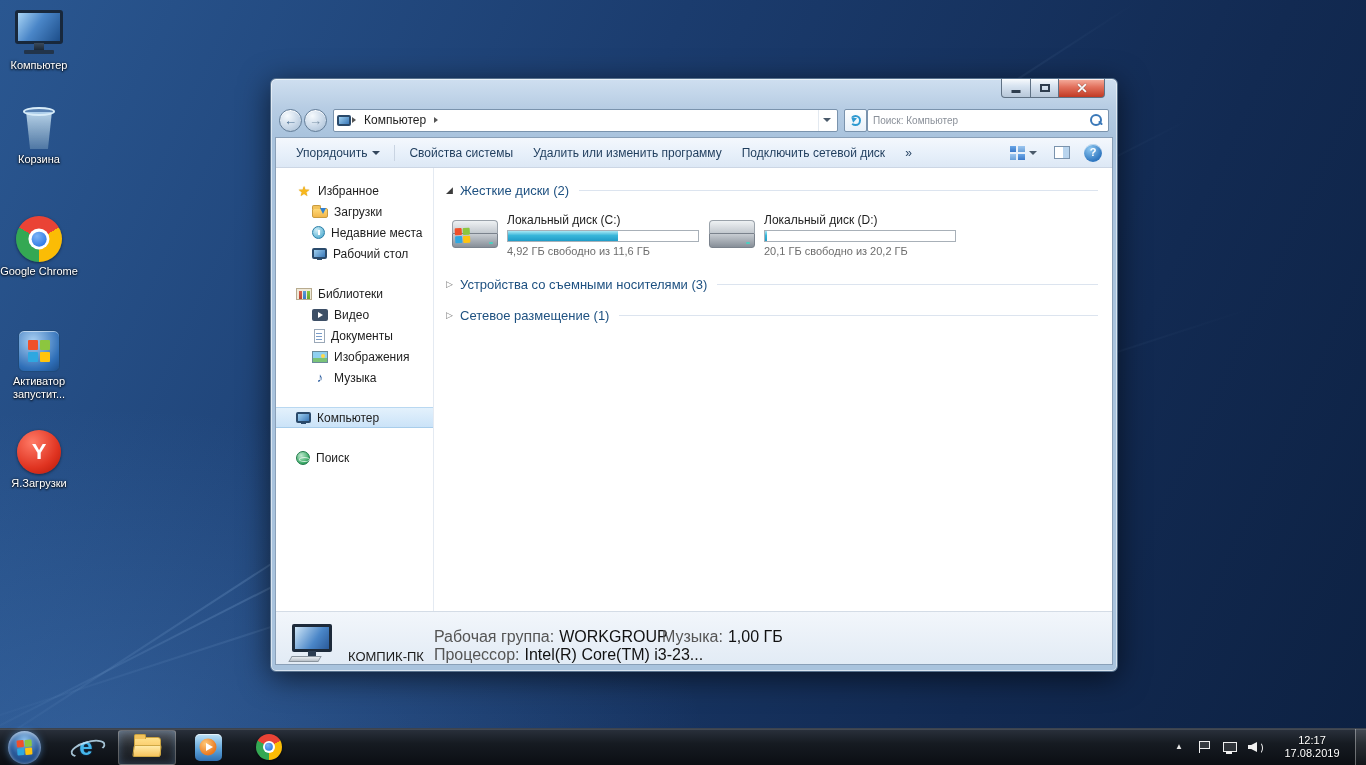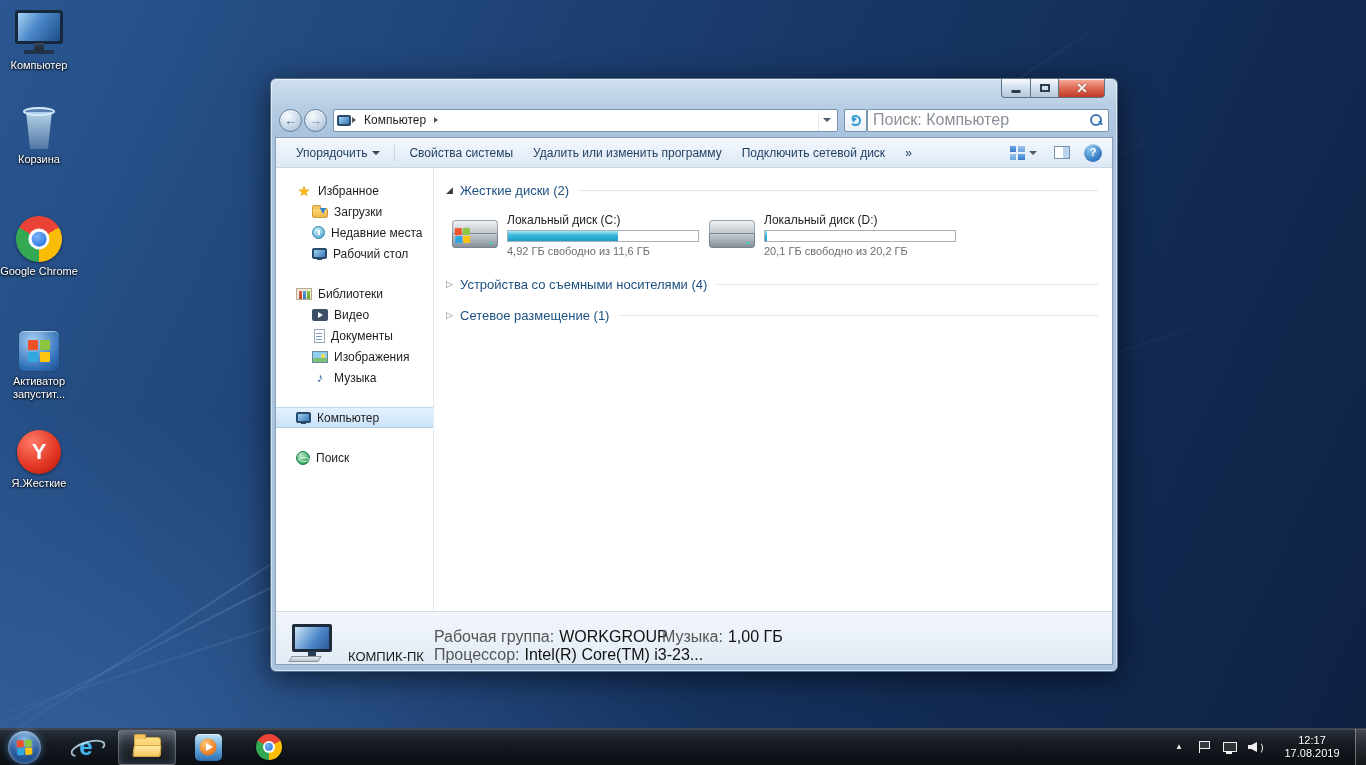--- a/index.html
+++ b/index.html
@@ -96,21 +96,21 @@
   .addr-spacer{flex:1;}
   .caret{width:0;height:0;border-left:4px solid transparent;border-right:4px solid transparent;border-top:4px solid #4a5a6a;}
   .addr-drop{width:16px;display:flex;justify-content:center;align-items:center;height:100%;border-left:1px solid #e3e9f0;}
   .refresh-btn{width:23px;height:23px;border:1px solid #7a93ad;border-radius:2px;flex:none;
     background:linear-gradient(#fdfefe,#e8f1fa);display:flex;align-items:center;justify-content:center;position:relative;}
   .refresh-ring{width:11px;height:11px;border-radius:50%;border:2px solid #2f9ad0;border-left-color:transparent;position:relative;}
   .refresh-ring::after{content:"";position:absolute;left:-4px;top:-2px;width:0;height:0;
     border:3px solid transparent;border-right:5px solid #2f9ad0;transform:rotate(40deg);}
   .search-box{width:242px;height:23px;background:#fff;border:1px solid #7a93ad;border-radius:2px;flex:none;
     display:flex;align-items:center;padding:0 5px;}
-  .search-box input{flex:1;border:none;outline:none;font-family:inherit;font-size:16px;color:#222;background:transparent;}
+  .search-box input{flex:1;border:none;outline:none;font-family:inherit;font-size:10px;color:#222;background:transparent;}
   .search-box input::placeholder{color:#8a9099;}
   .mag{width:13px;height:13px;position:relative;flex:none;}
   .mag::before{content:"";position:absolute;left:0;top:0;width:8px;height:8px;border:2px solid #3a78b8;border-radius:50%;}
   .mag::after{content:"";position:absolute;left:8px;top:8px;width:5px;height:2px;background:#3a78b8;transform:rotate(45deg);border-radius:1px;}
 
   .win-body{flex:1;background:#fff;border:1px solid #8aa0b8;display:flex;flex-direction:column;overflow:hidden;}
   .toolbar{height:30px;flex:none;display:flex;align-items:center;padding:0 10px;color:#1e3c5c;
     background:linear-gradient(#f4f8fd,#e7f0fa 55%,#dde8f5);border-bottom:1px solid #ccd6e4;}
   .tb-item{padding:4px 10px;border-radius:2px;display:flex;align-items:center;white-space:nowrap;}
   .tb-item .caret{margin-left:5px;border-top-color:#33475c;}
@@ -293,21 +293,21 @@
       </div>
   </div>
   <div class="d-label">Активатор запустит...</div>
 </div>
 <div class="d-icon pos-yandex">
   <div class="d-art">
     <div class="ya-icon">
         <span class="g">Y</span>
       </div>
   </div>
-  <div class="d-label">Я.Жесткие</div>
+  <div class="d-label">Я.Загрузки</div>
 </div>
 
 <div class="window">
   <div class="titlebar">
     <div class="caps">
       <div class="cap cap-min">
           <span class="glyph-min"></span>
         </div>
       <div class="cap cap-max">
           <span class="glyph-max"></span>
@@ -464,21 +464,21 @@
               <div class="drive-name">Локальный диск (D:)</div>
               <div class="capacity">
                 <div class="capacity-fill" style="width: 1%;"></div>
               </div>
               <div class="drive-free">20,1 ГБ свободно из 20,2 ГБ</div>
             </div>
           </div>
         </div>
         <div class="group-header collapsed gh-1">
           <span class="expander g">▷</span>
-          <span class="group-label">Устройства со съемными носителями (4)</span>
+          <span class="group-label">Устройства со съемными носителями (3)</span>
           <span class="rule"></span>
         </div>
         <div class="group-header collapsed gh-2">
           <span class="expander g">▷</span>
           <span class="group-label">Сетевое размещение (1)</span>
           <span class="rule"></span>
         </div>
       </div>
     </div>
     <div class="details">

